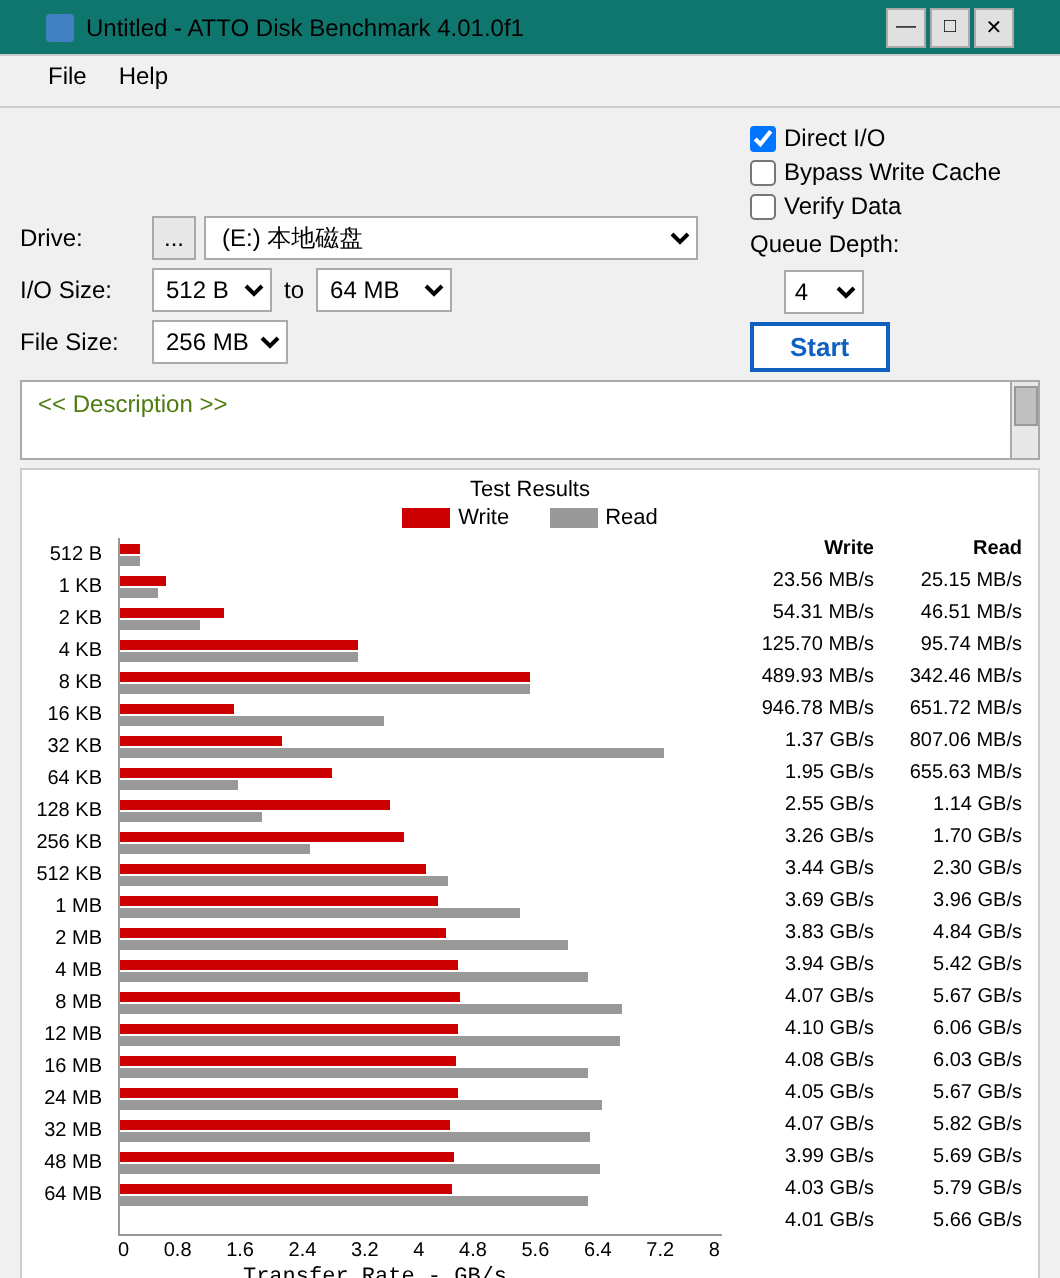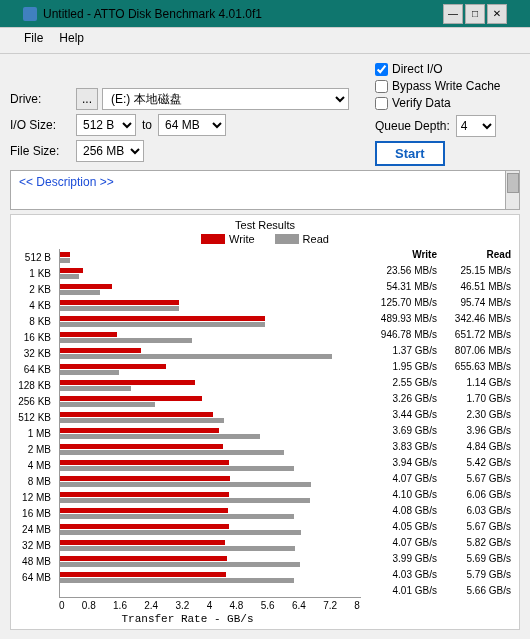--- a/index.html
+++ b/index.html
@@ -136,20 +136,21 @@
       font-size: 12px;
       padding: 0 2px;
       min-width: 60px;
     }
 
     .queue-row {
       display: flex;
       align-items: center;
       gap: 6px;
       margin-top: 2px;
+      flex-direction: column;
     }
     .queue-label {
       font-size: 12px;
     }
     .select-tiny {
       height: 22px;
       border: 1px solid #aaa;
       background: white;
       font-size: 12px;
       width: 40px;
@@ -170,21 +171,21 @@
     .desc-area {
       background: white;
       border: 1px solid #aaa;
       height: 40px;
       margin: 4px 0;
       position: relative;
     }
     .desc-text {
       padding: 4px 8px;
       font-size: 12px;
-      color: #1d4ed8;
+      color: #4d7c0f;
     }
     .scrollbar-v {
       position: absolute;
       right: 0;
       top: 0;
       width: 14px;
       height: 100%;
       background: #e8e8e8;
       border-left: 1px solid #aaa;
     }

